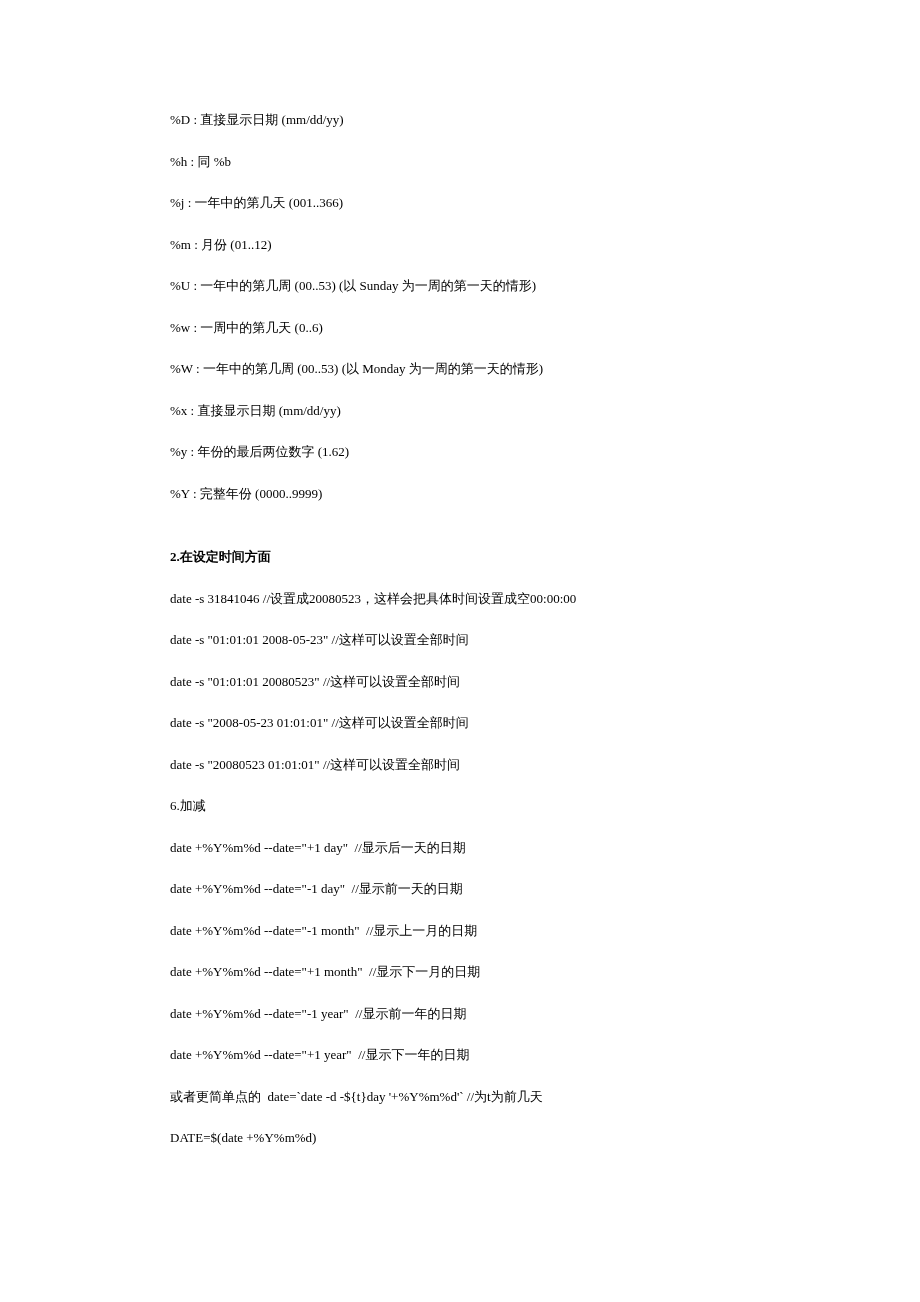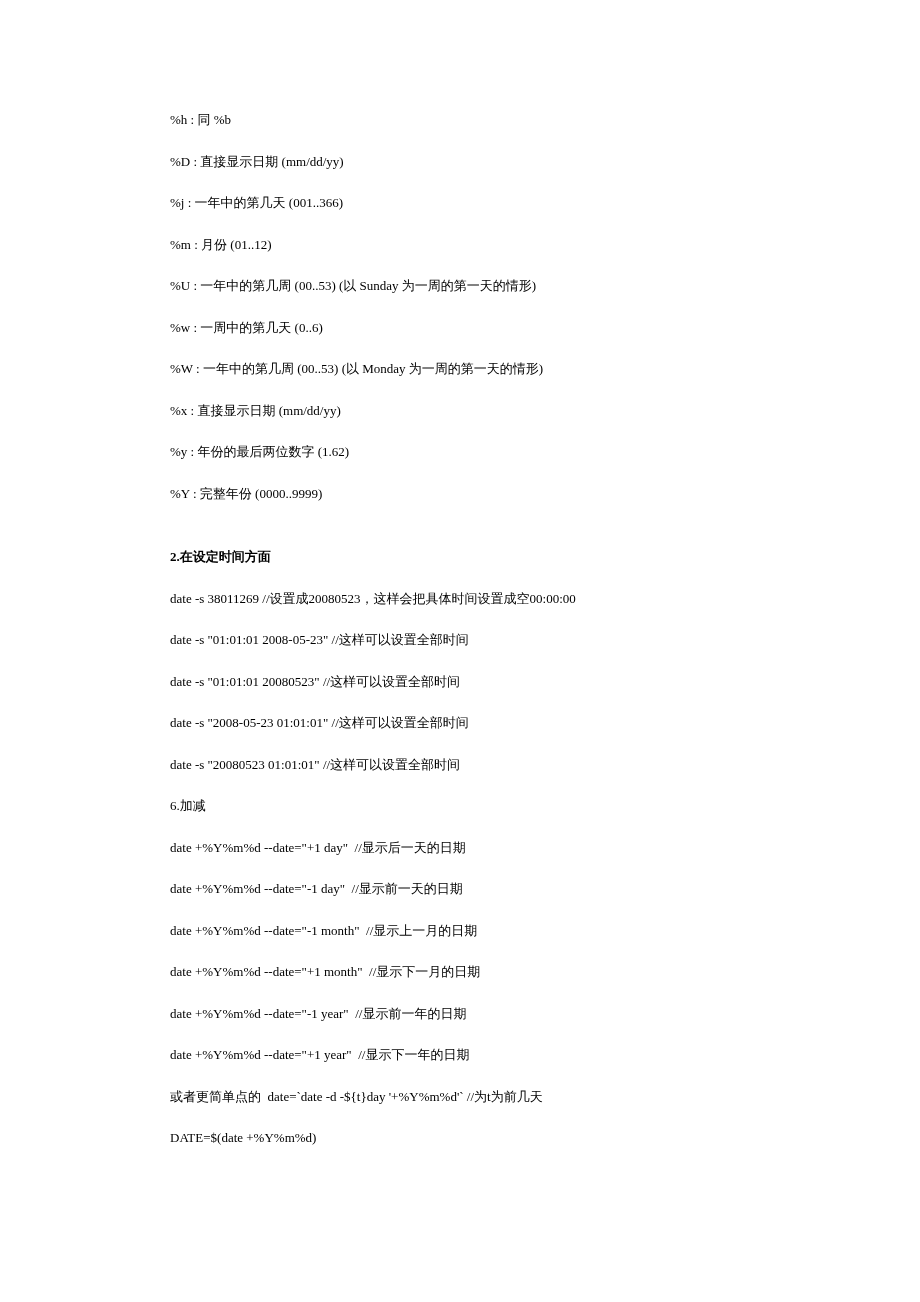--- a/index.html
+++ b/index.html
@@ -21,32 +21,32 @@
   }
   .section-gap {
     margin-top: 44px;
     font-weight: bold;
   }
 </style>
 </head>
 <body>
 
 <div class="page" id="page-root">
-<div class="line">%h : 同 %b</div>
-    <div class="line">%D : 直接显示日期 (mm/dd/yy)</div>
+<div class="line">%D : 直接显示日期 (mm/dd/yy)</div>
+    <div class="line">%h : 同 %b</div>
     <div class="line">%j : 一年中的第几天 (001..366)</div>
     <div class="line">%m : 月份 (01..12)</div>
     <div class="line">%U : 一年中的第几周 (00..53) (以 Sunday 为一周的第一天的情形)</div>
     <div class="line">%w : 一周中的第几天 (0..6)</div>
     <div class="line">%W : 一年中的第几周 (00..53) (以 Monday 为一周的第一天的情形)</div>
     <div class="line">%x : 直接显示日期 (mm/dd/yy)</div>
     <div class="line">%y : 年份的最后两位数字 (1.62)</div>
     <div class="line">%Y : 完整年份 (0000..9999)</div>
     <div class="line section-gap">2.在设定时间方面</div>
-    <div class="line">date -s 38011269 //设置成20080523，这样会把具体时间设置成空00:00:00</div>
+    <div class="line">date -s 31841046 //设置成20080523，这样会把具体时间设置成空00:00:00</div>
     <div class="line">date -s "01:01:01 2008-05-23" //这样可以设置全部时间</div>
     <div class="line">date -s "01:01:01 20080523" //这样可以设置全部时间</div>
     <div class="line">date -s "2008-05-23 01:01:01" //这样可以设置全部时间</div>
     <div class="line">date -s "20080523 01:01:01" //这样可以设置全部时间</div>
     <div class="line">6.加减</div>
     <div class="line">date +%Y%m%d --date="+1 day"  //显示后一天的日期</div>
     <div class="line">date +%Y%m%d --date="-1 day"  //显示前一天的日期</div>
     <div class="line">date +%Y%m%d --date="-1 month"  //显示上一月的日期</div>
     <div class="line">date +%Y%m%d --date="+1 month"  //显示下一月的日期</div>
     <div class="line">date +%Y%m%d --date="-1 year"  //显示前一年的日期</div>

